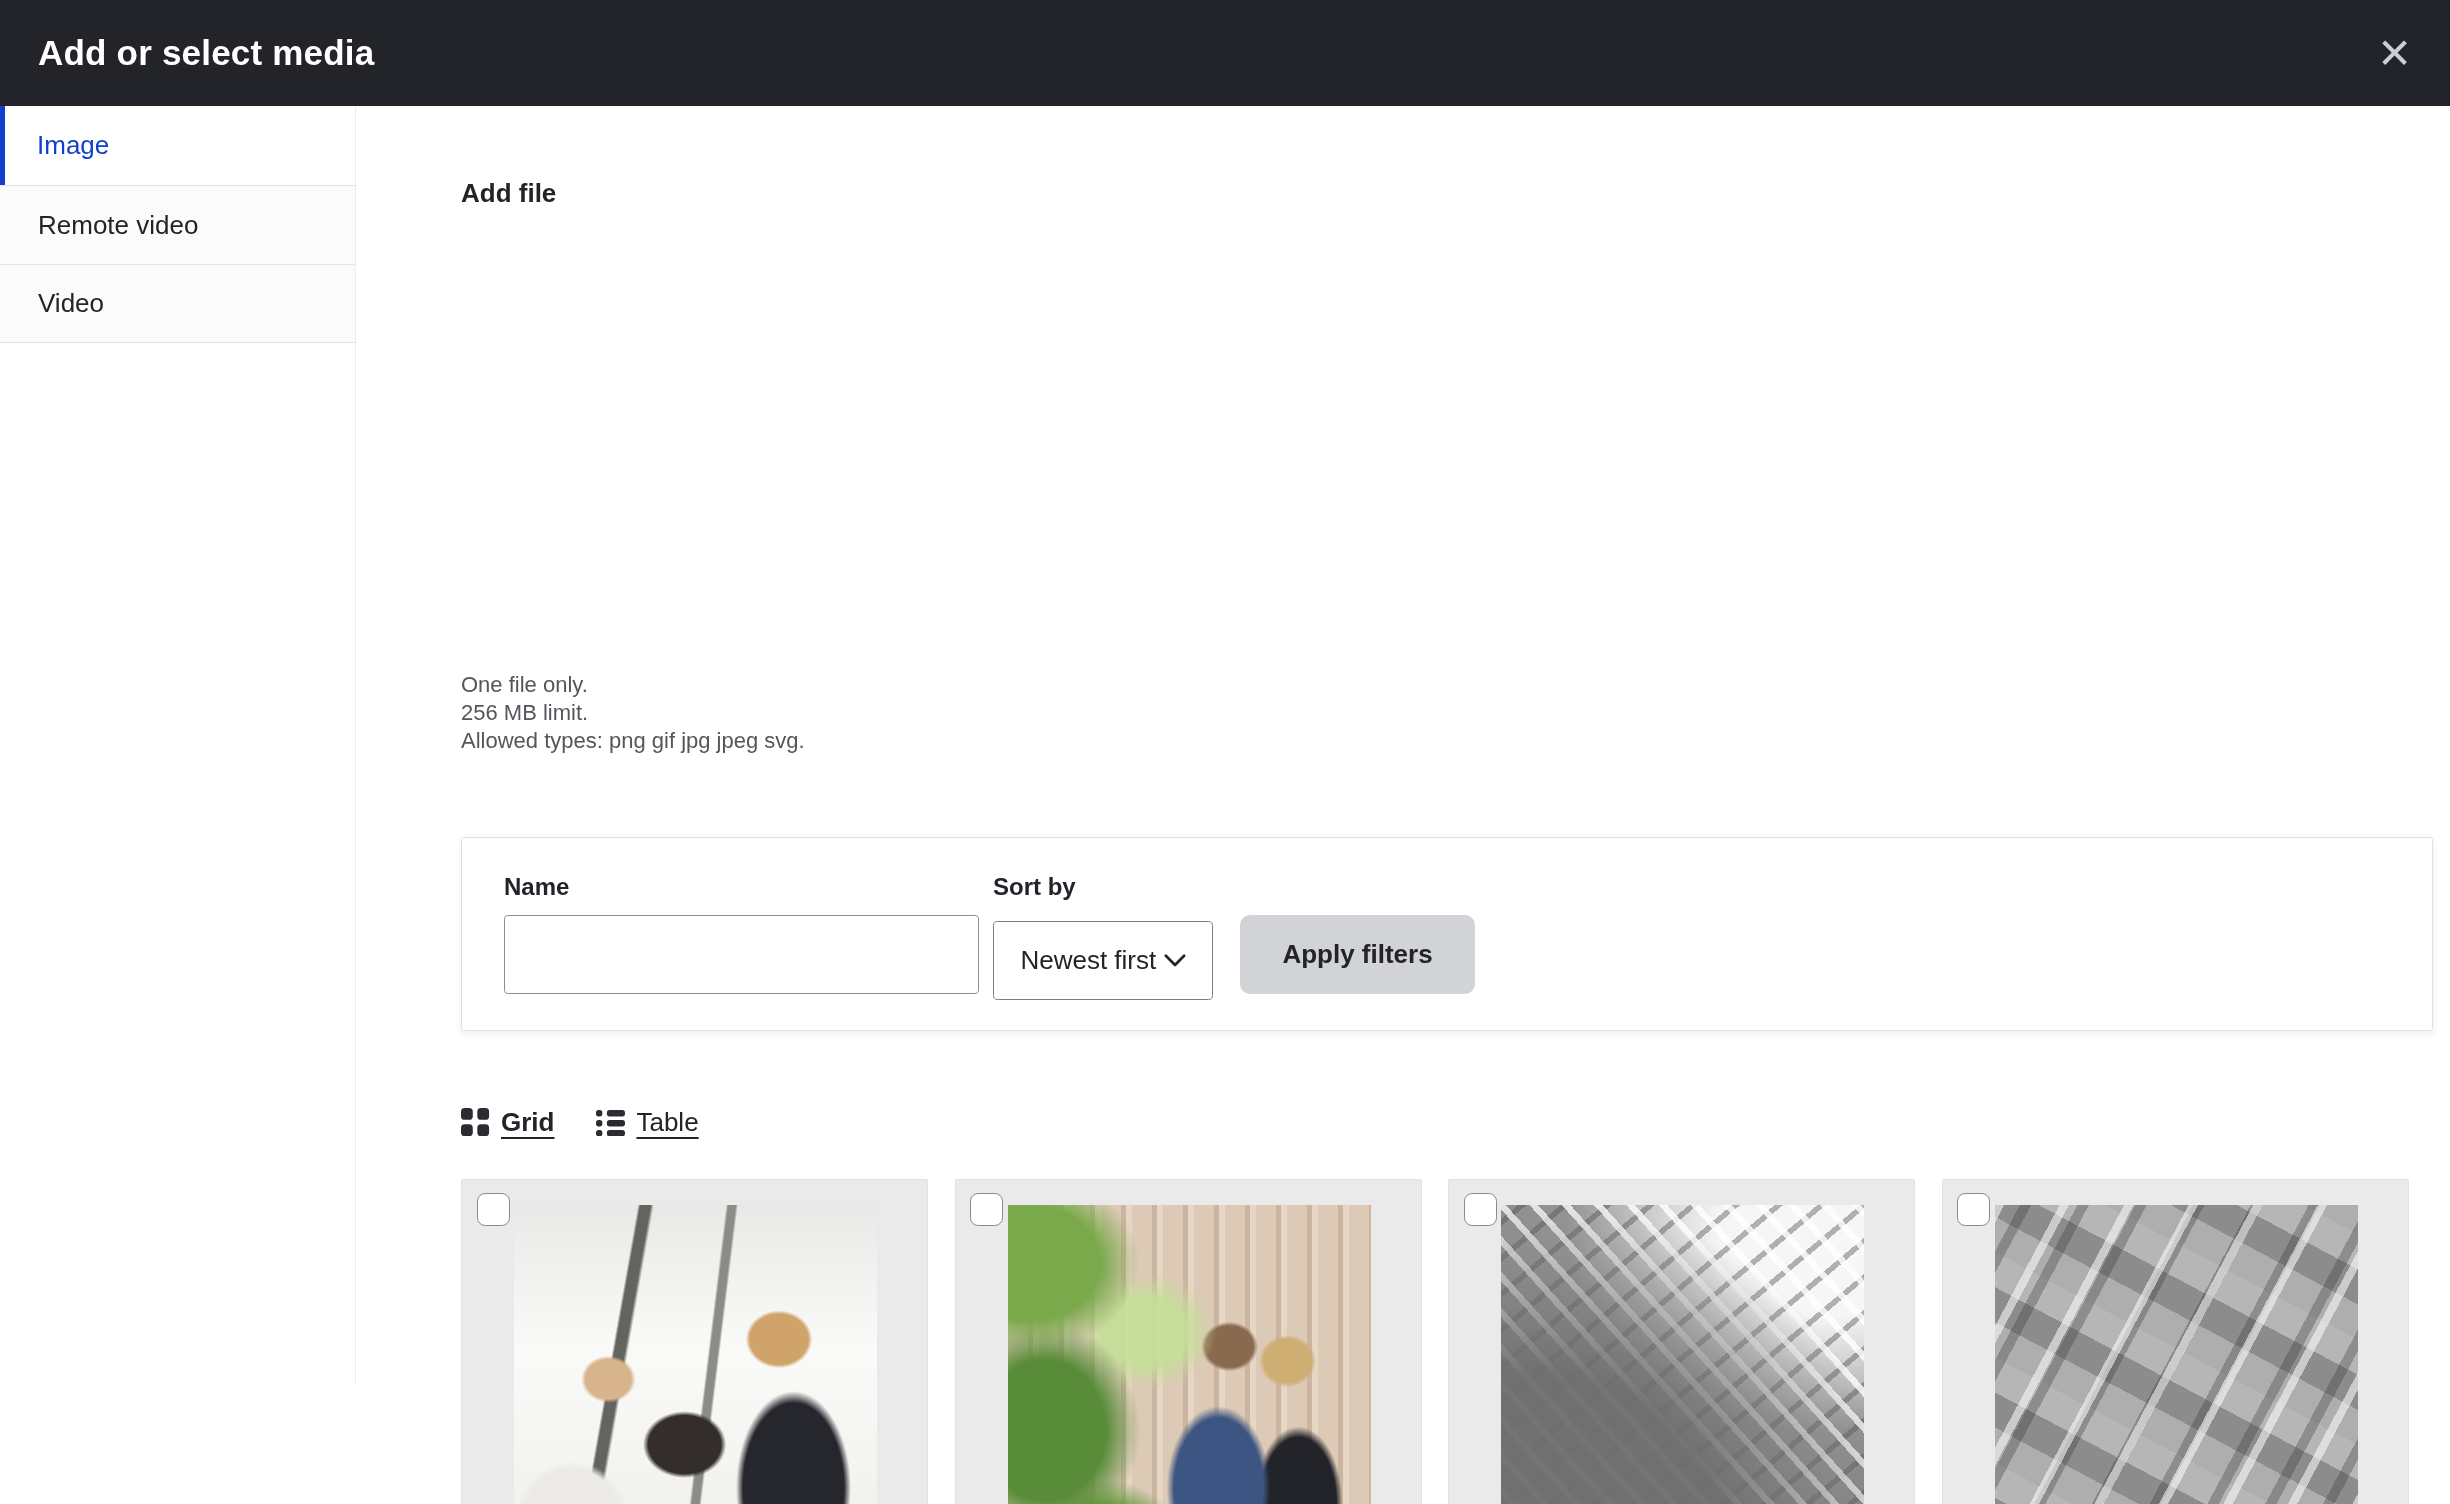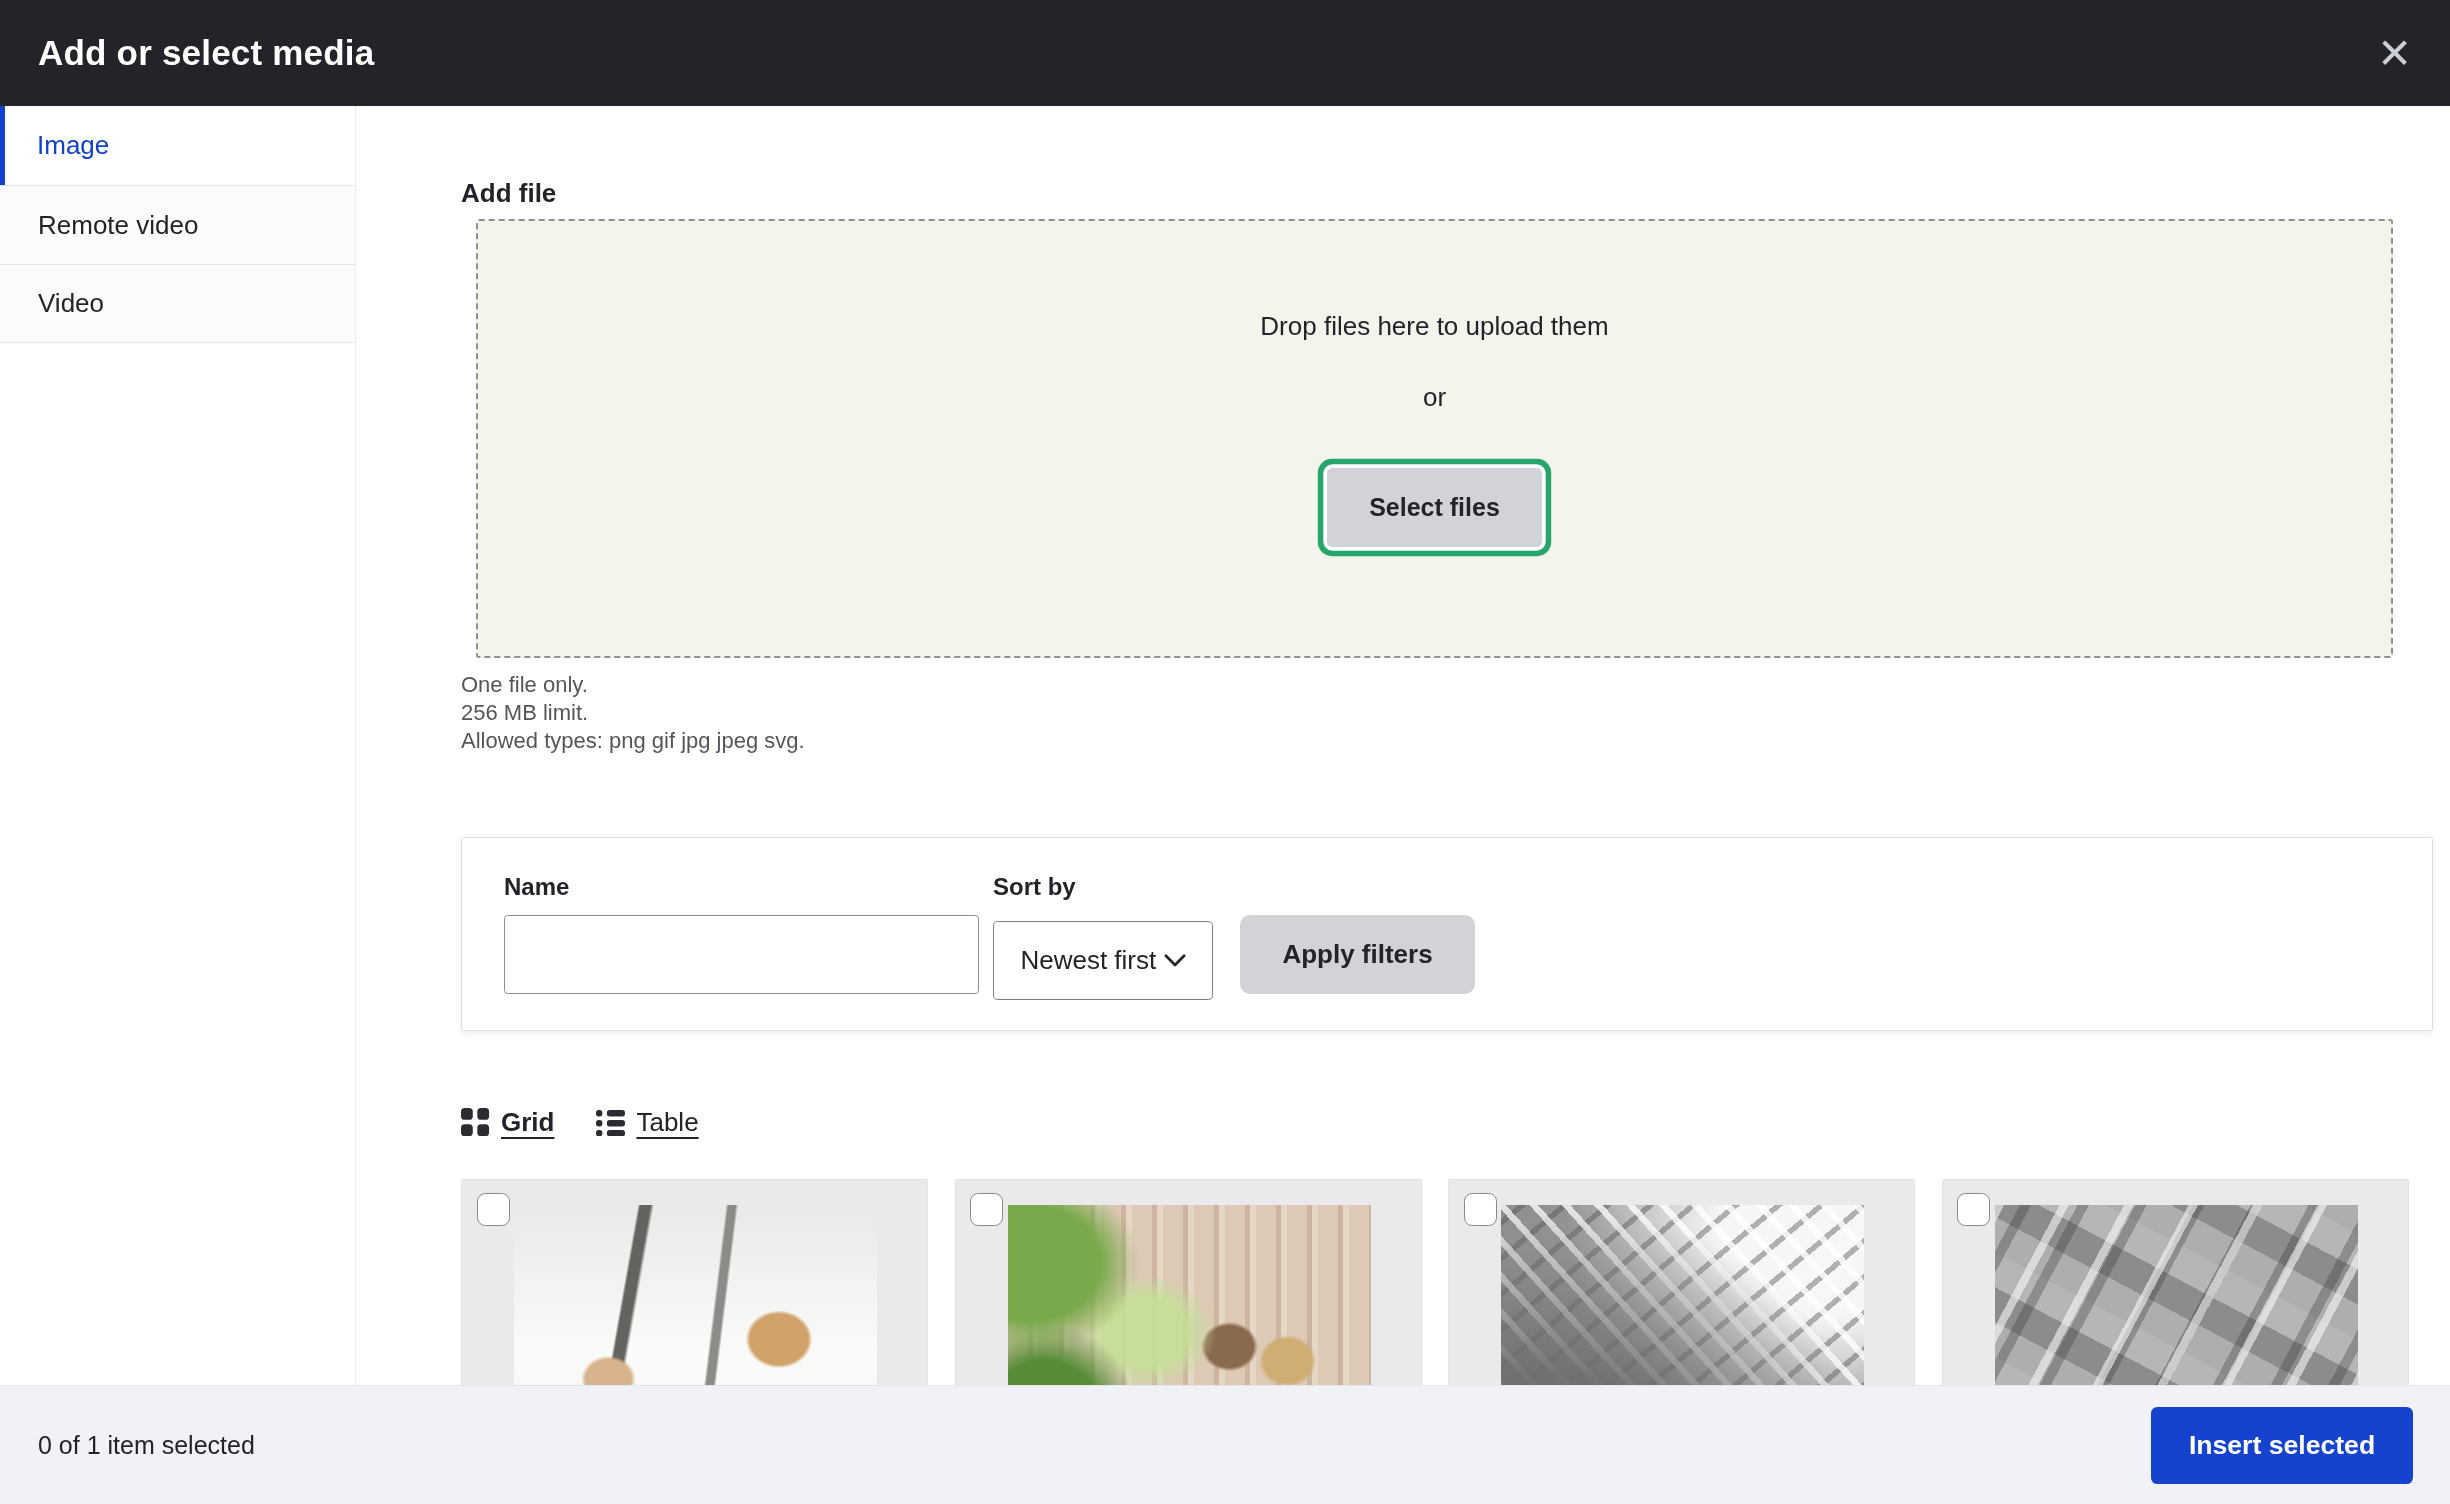--- a/index.html
+++ b/index.html
@@ -200,25 +200,20 @@
     <div class="media-tab">
       <span>Remote video</span>
     </div>
     <div class="media-tab">
       <span>Video</span>
     </div>
   </nav>
 
   <div class="section-label">Add file</div>
 
-  <div class="dropzone">
-    <div class="dropzone-text">Drop files here to upload them</div>
-    <div class="dropzone-or">or</div>
-    <button class="select-files-btn">Select files</button>
-  </div>
 
   <div class="constraints">
     <div>One file only.</div>
     <div>256 MB limit.</div>
     <div>Allowed types: png gif jpg jpeg svg.</div>
   </div>
 
   <div class="filter-card">
     <label class="field-label name-label">Name</label>
     <input class="name-input" type="text" value="" style="">
@@ -269,19 +264,15 @@
     <div class="media-card">
       <input type="checkbox" class="media-checkbox" style="">
       <div class="thumb thumb--swirl"></div>
     </div>
     <div class="media-card">
       <input type="checkbox" class="media-checkbox" style="">
       <div class="thumb thumb--facets"></div>
     </div>
   </div>
 
-  <div class="dialog-footer">
-    <div class="selection-status">0 of 1 item selected</div>
-    <button class="insert-btn">Insert selected</button>
-  </div>
 
 </div>
 
 
 </body></html>

